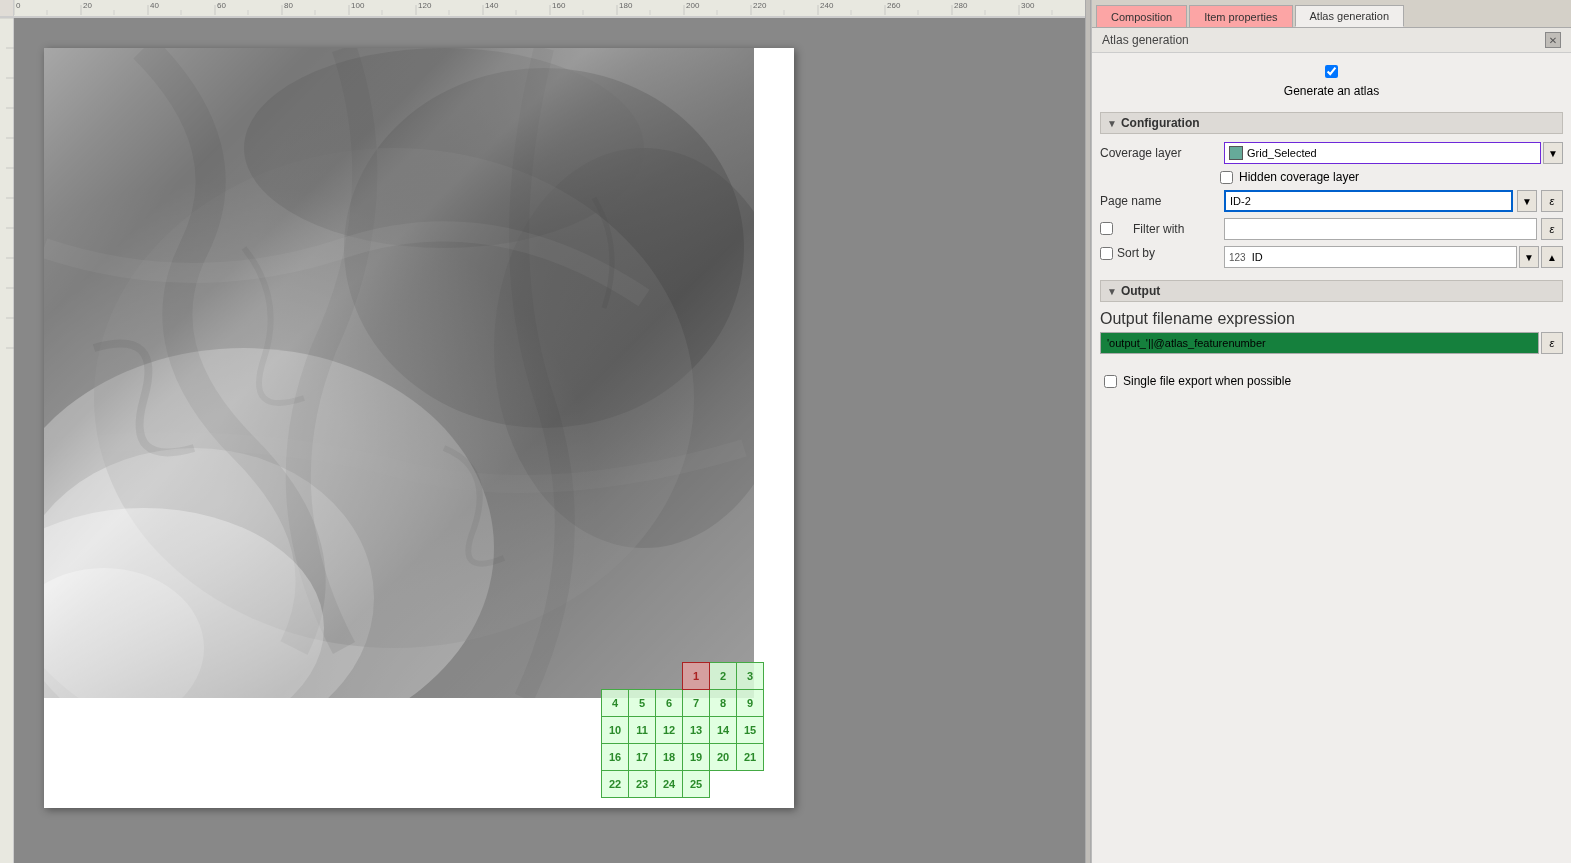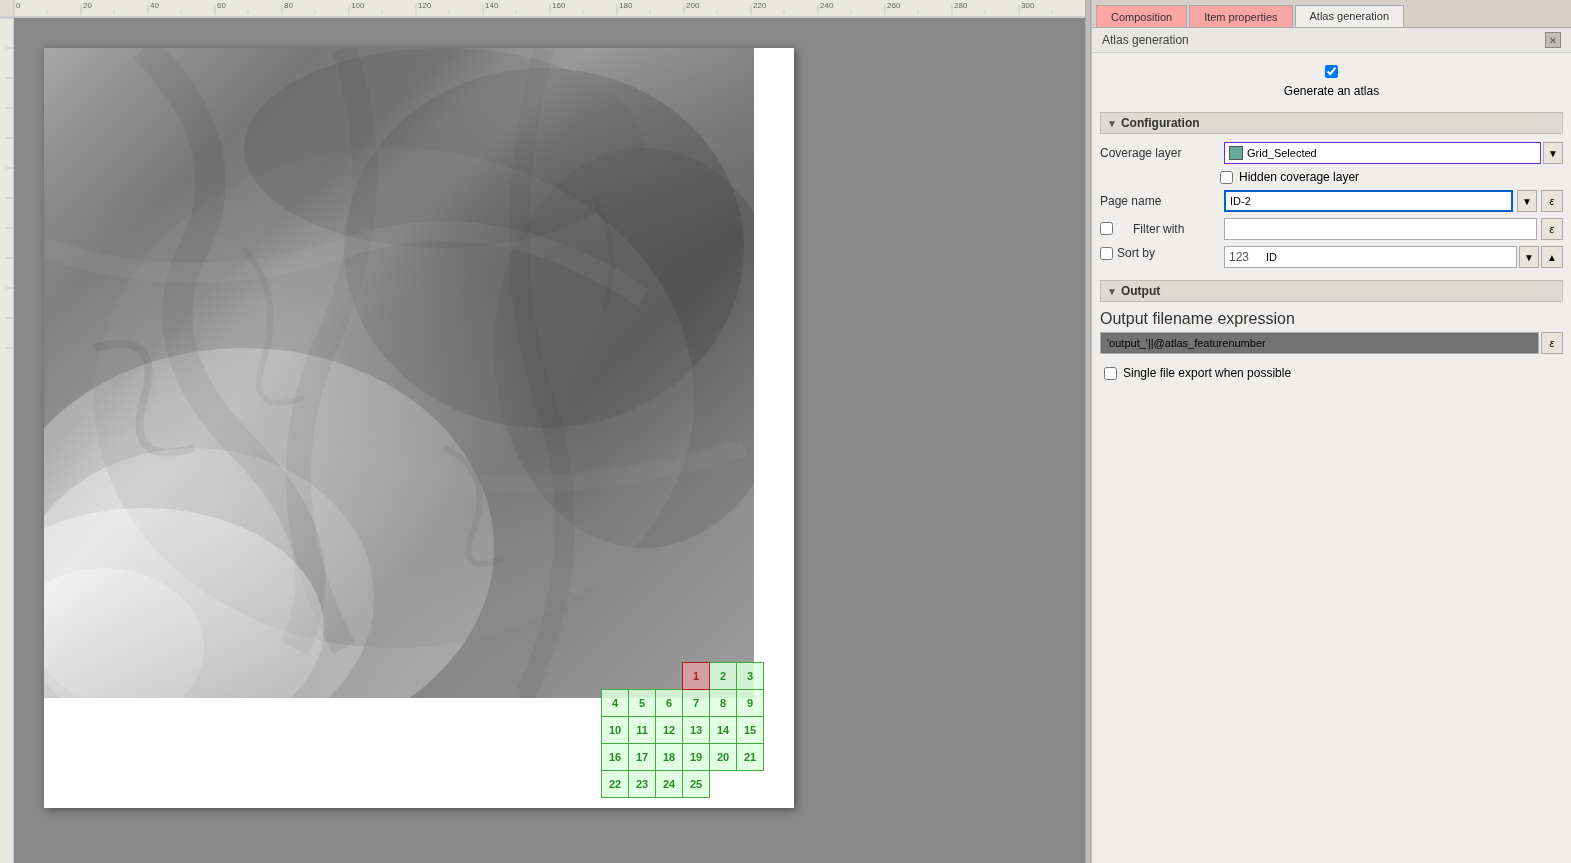--- a/index.html
+++ b/index.html
@@ -291,21 +291,21 @@
     }
     .output-filename-row {
       display: flex;
       gap: 2px;
       align-items: center;
     }
     .output-filename-input {
       flex: 1;
       height: 22px;
       border: 1px solid #aaa;
-      background: #737373;
+      background: #15803d;
       padding: 2px 6px;
       font-size: 11px;
     }
 
     
     .close-btn {
       width: 16px;
       height: 16px;
       background: #c0bdb8;
       border: 1px solid #888;
@@ -626,21 +626,21 @@
             </div>
           </div>
 
           <div class="sort-row">
             <div style="display:flex; align-items:center; gap:4px; width:120px; flex-shrink:0;">
               <input type="checkbox" id="sort-chk" style="">
               <label for="sort-chk" style="font-size:12px; color:#333;">Sort by</label>
             </div>
             <div style="flex:1; display:flex; gap:2px; align-items:center;">
               <div class="sort-field-select">
-                <span style="font-size:12px; color:#555; margin-right:13px;">123</span>
+                <span style="font-size:10px; color:#555; margin-right:2px;">123</span>
                 <span style="font-size:11px;">ID</span>
               </div>
               <div class="form-select-btn">
                 <span>▼</span>
               </div>
               <div class="sort-dir-btn">
                 <span>▲</span>
               </div>
             </div>
           </div>
@@ -655,21 +655,21 @@
           <div style="margin-bottom:4px;">
             <span style="font-size:16px; color:#333;">Output filename expression</span>
           </div>
           <div class="output-filename-row">
             <input type="text" class="output-filename-input" value="'output_'||@atlas_featurenumber" style="">
             <div class="form-expr-btn">
               <span>ε</span>
             </div>
           </div>
 
-          <div class="checkbox-row" style="margin-top:12px;">
+          <div class="checkbox-row" style="margin-top:20px;">
             <input type="checkbox" id="single-file" style="">
             <label for="single-file">Single file export when possible</label>
           </div>
         </div>
 
       </div>
     </div>
   </div>
 </div>
 

